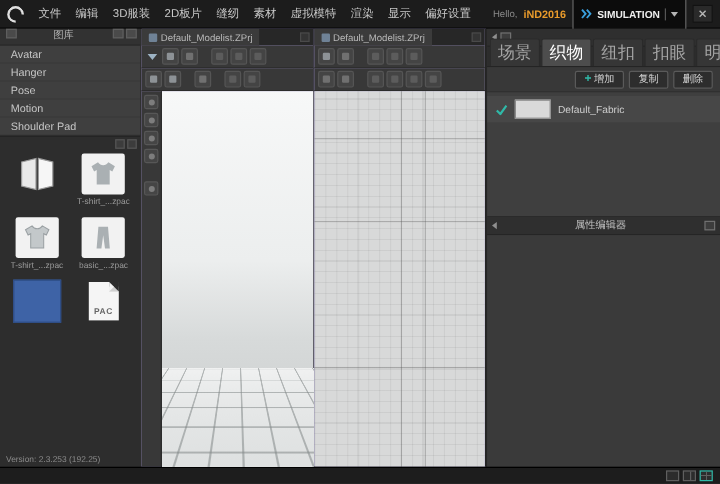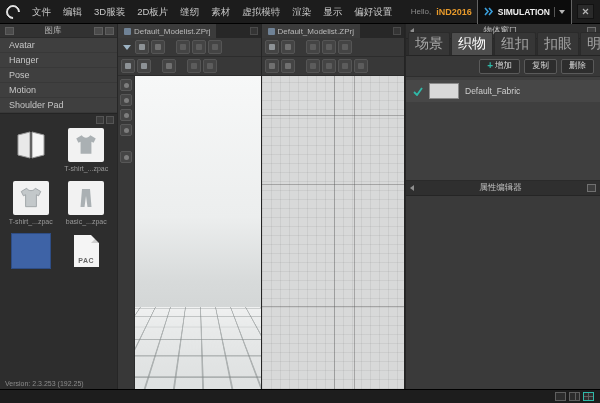--- a/index.html
+++ b/index.html
@@ -22,21 +22,21 @@
   .sim-caret{width:0;height:0;border-left:3px solid transparent;border-right:3px solid transparent;
              border-top:4px solid #b5b5b5;}
   .win-close{width:17px;height:15px;background:#2a2a2a;border:1px solid #121212;
              display:flex;align-items:center;justify-content:center;}
 
   
   .main{position:absolute;top:24px;bottom:14px;left:0;right:0;display:flex;}
 
   
   .library{width:118px;background:#3f3f3f;border-right:1px solid #262626;display:flex;flex-direction:column;}
-  .lib-header{height:14px;background:#323232;display:flex;align-items:center;padding:0 3px;
+  .lib-header{height:14px;background:#323232;display:flex;padding:0 3px;
               border-bottom:1px solid #2a2a2a;}
   .lib-title{flex:1;text-align:center;font-size:8.5px;color:#b5b5b5;}
   .hicon{width:9px;height:8px;background:#4a4a4a;border:1px solid #5e5e5e;margin-left:2px;}
   .lib-item{height:15px;line-height:15px;padding-left:9px;font-size:9px;color:#c6c6c6;
             border-bottom:1px solid rgba(0,0,0,.10);}
   .lib-item.sel{background:#5d5d5d;color:#fff;}
   .lib-thumbs{flex:1;background:#2d2d2d;border-top:1px solid #242424;position:relative;
               padding:13px 5px 14px;display:grid;grid-template-columns:1fr 1fr;gap:7px 4px;align-content:start;}
   .thumbs-tools{position:absolute;top:2px;right:3px;display:flex;gap:2px;}
   .mini{width:8px;height:8px;background:#3c3c3c;border:1px solid #555;}
@@ -326,21 +326,20 @@
         </div>
         <div class="vp-body">
           <div class="canvas2d"></div>
         </div>
       </div>
     </div>
 
     <div class="rightpanel">
       <div class="panel-header">
         <span class="ph-collapse"></span>
-        <span class="ph-title">物体窗口</span>
         <span class="ph-float"></span>
       </div>
       <div class="obj-tabs">
         <span class="obj-tab">场景</span>
         <span class="obj-tab active">织物</span>
         <span class="obj-tab">纽扣</span>
         <span class="obj-tab">扣眼</span>
         <span class="obj-tab">明线</span>
       </div>
       <div class="obj-actions">

